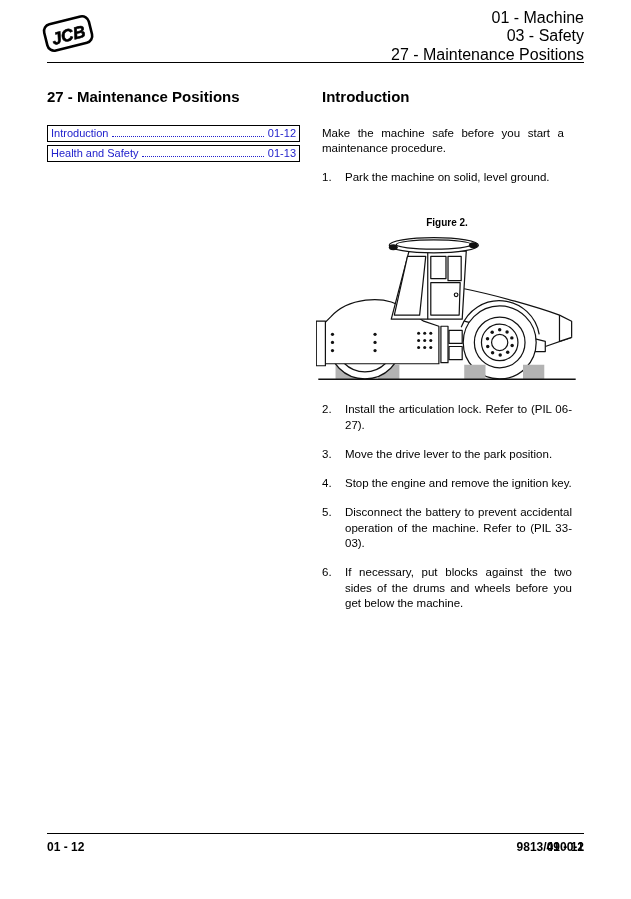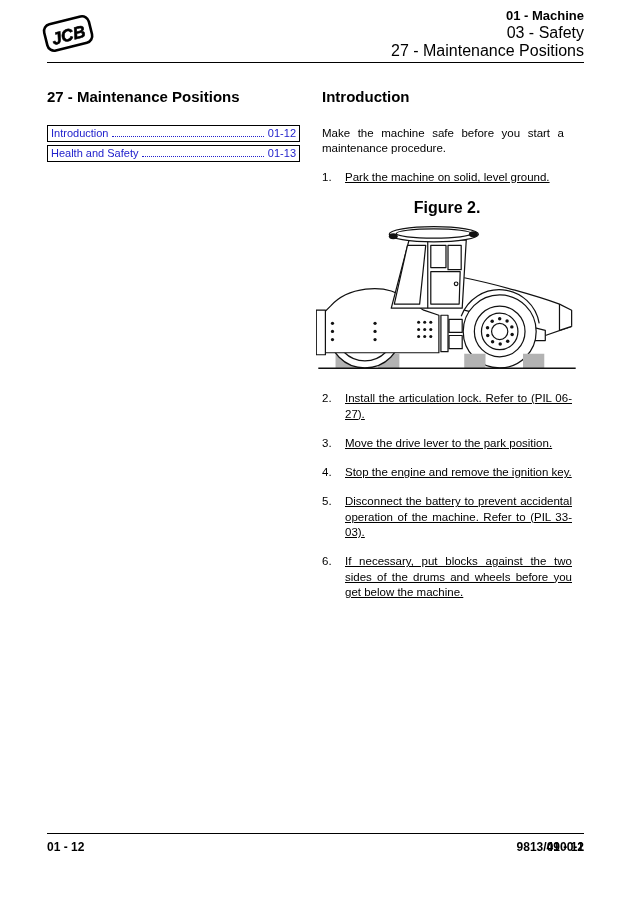--- a/index.html
+++ b/index.html
@@ -3,21 +3,21 @@
 <meta charset="utf-8">
 <style>
   html,body{margin:0;padding:0;background:#fff;}
   .page{
     position:relative;width:631px;height:899px;background:#ffffff;
     font-family:"Liberation Sans", sans-serif;color:#000;overflow:hidden;
   }
   
   .logo{position:absolute;left:36px;top:6px;width:64px;height:54px;}
   .header-text{position:absolute;top:8px;right:47px;text-align:right;}
-  .hdr-l1{font-size:13px;font-weight:bold;line-height:1.2;}
+  .hdr-l1{font-size:16px;font-weight:normal;line-height:1.2;}
   .hdr-l2,.hdr-l3{font-size:16px;line-height:1.18;}
   .header-rule{position:absolute;left:47px;right:47px;top:62px;border-top:1.7px solid #000;}
   
   .columns{position:absolute;top:89px;left:47px;width:537px;display:flex;gap:22px;}
   .col-left{width:253px;}
   .col-right{width:250px;}
   .section-title{font-size:15px;font-weight:bold;margin:0;line-height:1.1;}
   
   .toc{margin-top:19px;}
   .toc-row{
@@ -25,22 +25,22 @@
     padding:1px 3px 2px 3px;margin-bottom:3px;
     font-size:11px;color:#2121cc;cursor:pointer;
   }
   .toc-label{white-space:nowrap;}
   .toc-leader{flex:1;border-bottom:1.6px dotted #2121cc;margin:0 4px 2px 4px;}
   .toc-page{white-space:nowrap;}
   
   .intro-para{margin:20px 8px 0 0;font-size:11.5px;line-height:1.33;text-align:justify;}
   .step{display:flex;margin-top:14px;font-size:11.5px;line-height:1.33;}
   .step-num{width:23px;flex-shrink:0;}
-  .step-text{flex:1;text-align:justify;text-decoration:underline;}
-  .figure-caption{margin-top:14px;text-align:center;font-weight:bold;font-size:16px;}
+  .step-text{flex:1;text-align:justify;}
+  .figure-caption{margin-top:32px;text-align:center;font-weight:bold;font-size:10px;}
   .figure-wrap{margin-top:4px;margin-left:-6px;width:262px;}
   
   .footer-rule{position:absolute;left:47px;right:47px;top:833px;border-top:1.7px solid #000;}
   .footer-row{
     position:absolute;left:47px;right:47px;top:840px;
     display:flex;justify-content:space-between;
     font-size:12px;font-weight:bold;
   }
   .footer-center{position:absolute;left:0;right:0;text-align:right;font-weight:bold;}
 </style>

